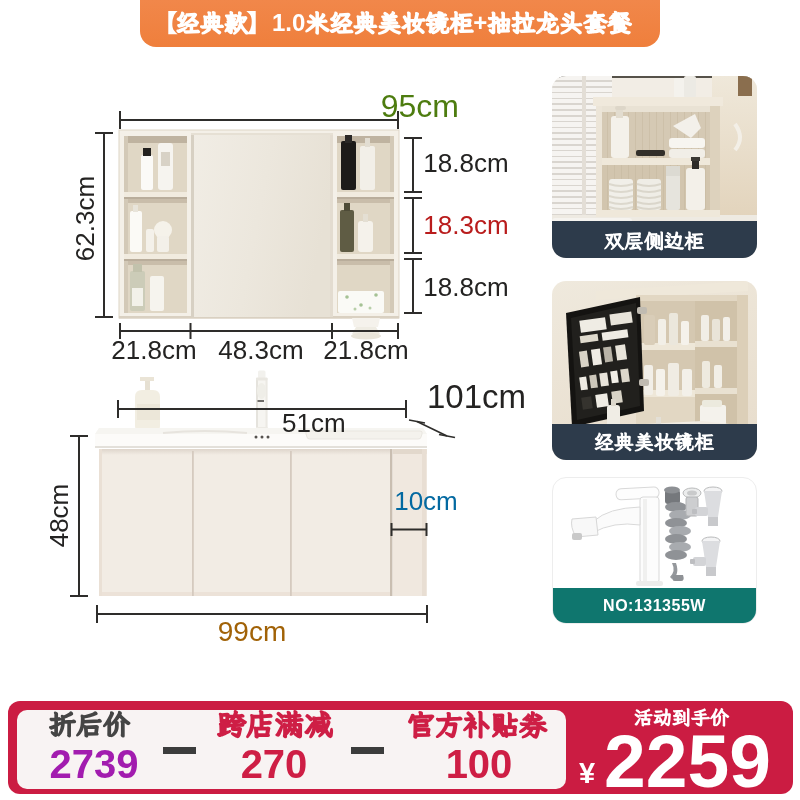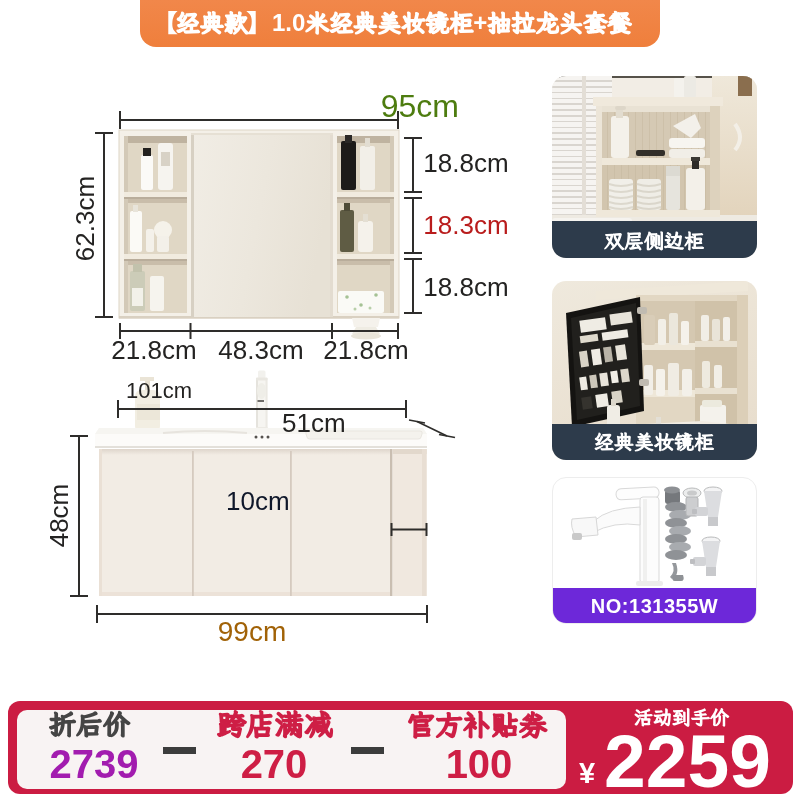--- a/index.html
+++ b/index.html
@@ -302,27 +302,27 @@
       <line x1="426.5" y1="523" x2="426.5" y2="536"></line>
     </g>
 
 <g stroke="#2e2d2b" stroke-width="1.6">
       <line x1="417" y1="421.5" x2="447" y2="436"></line>
       <line x1="409" y1="420" x2="425" y2="423"></line>
       <line x1="439" y1="434.5" x2="455" y2="437.5"></line>
     </g>
 </svg>
 <div class="abs" style="left:326px;top:394px;width:0;height:0;">
-    <div style="position:absolute;left:-200px;top:-16px;width:400px;text-align:left;font-size:22px;color:#242322;letter-spacing:0;white-space:nowrap">101cm</div>
+    <div style="position:absolute;left:-200px;top:-16px;width:400px;text-align:right;font-size:33px;color:#242322;letter-spacing:0;white-space:nowrap">101cm</div>
   </div>
 <div class="abs" style="left:482px;top:424px;width:0;height:0;">
     <div style="position:absolute;left:-200px;top:-16px;width:400px;text-align:left;font-size:26px;color:#242322;letter-spacing:0;white-space:nowrap">51cm</div>
   </div>
 <div class="abs" style="left:426px;top:502px;width:0;height:0;">
-    <div style="position:absolute;left:-200px;top:-16px;width:400px;text-align:left;font-size:26px;color:#0f172a;letter-spacing:0;white-space:nowrap">10cm</div>
+    <div style="position:absolute;left:-200px;top:-16px;width:400px;text-align:center;font-size:26px;color:#0369a1;letter-spacing:0;white-space:nowrap">10cm</div>
   </div>
 <div class="abs" style="left:59px;top:516px;width:0;height:0;">
     <div style="position:absolute;left:-200px;top:-16px;width:400px;text-align:center;font-size:26px;color:#242322;letter-spacing:0;transform:rotate(-90deg);white-space:nowrap">48cm</div>
   </div>
 <div class="abs" style="left:252px;top:632px;width:0;height:0;">
     <div style="position:absolute;left:-200px;top:-16px;width:400px;text-align:center;font-size:28px;color:#a16207;letter-spacing:0;white-space:nowrap">99cm</div>
   </div>
 
 <div class="abs" style="left:551.5px;top:75.5px;width:205px;height:182.5px;border-radius:14px;overflow:hidden;background:#f2ede5">
 
@@ -493,21 +493,21 @@
       </g>
       <g transform="translate(-2,50)">
         <ellipse cx="161" cy="14" rx="9" ry="4" fill="#f4f4f5" stroke="#b9babb"></ellipse>
         <path d="M152 14 L170 14 L166 40 L156 40 z" fill="#dcdde0"></path>
         <path d="M156 40 h10 v9 h-10 z" fill="#c8c9cc"></path>
         <rect x="143" y="30" width="13" height="9" rx="2" fill="#d3d4d7"></rect>
         <rect x="140" y="32" width="5" height="5" rx="1" fill="#bdbec1"></rect>
       </g>
     </svg>
 
-<div class="abs" style="left:0;top:110px;width:204px;height:36px;background:#6d28d9;color:#fff;font-size:20px;font-weight:bold;text-align:center;line-height:36px;letter-spacing:0.5px">NO:131355W</div>
+<div class="abs" style="left:0;top:110px;width:204px;height:36px;background:#0f766e;color:#fff;font-size:16px;font-weight:bold;text-align:center;line-height:36px;letter-spacing:0.5px">NO:131355W</div>
 </div>
 
 <div class="abs" style="left:7.5px;top:701px;width:785px;height:92.5px;background:#cb1c42;border-radius:12px"></div>
 
 <div class="abs" style="left:17px;top:710px;width:549px;height:78.5px;background:#f8f3f3;border-radius:10px"></div>
 
 <svg style="position:absolute;left:48.5px;top:711.0px;overflow:visible;" width="81.0" height="30.2" viewBox="0 0 3000 1120">
     <use href="#g6298" fill="#454545" stroke="#454545" stroke-width="75" transform="translate(0,850) scale(1,-1)"></use>
     <use href="#g540E" fill="#454545" stroke="#454545" stroke-width="75" transform="translate(1000,850) scale(1,-1)"></use>
     <use href="#g4EF7" fill="#454545" stroke="#454545" stroke-width="75" transform="translate(2000,850) scale(1,-1)"></use>

